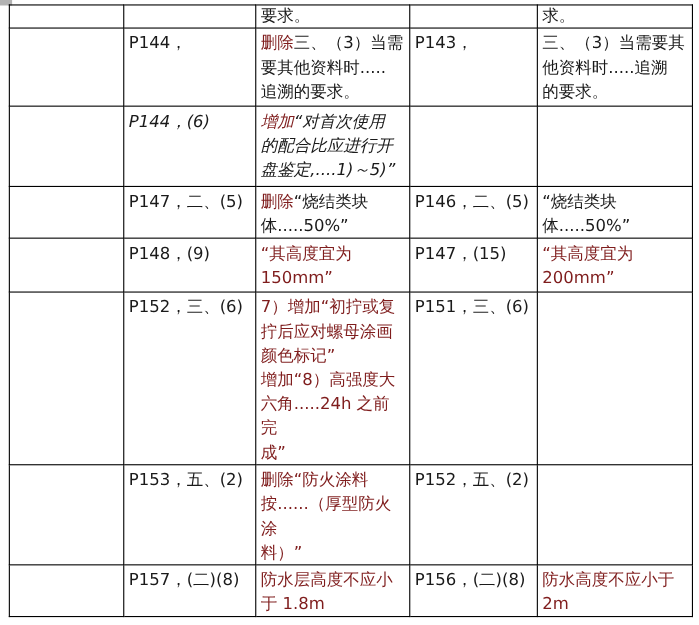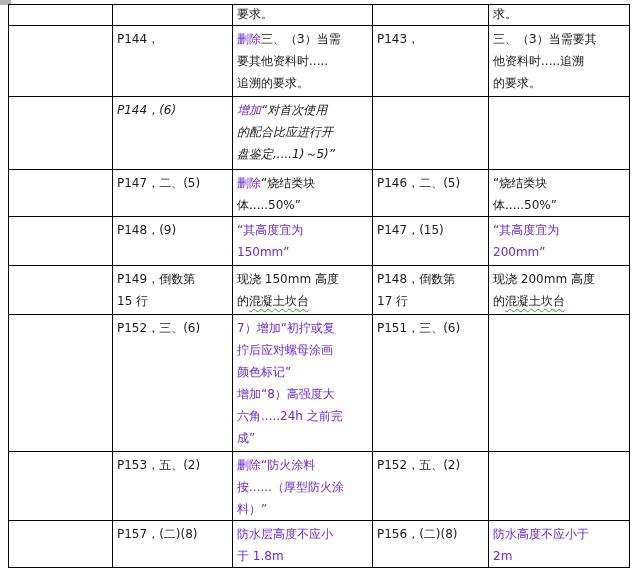--- a/index.html
+++ b/index.html
@@ -13,35 +13,35 @@
     background:#b3b3b3;
   }
   table.rev {
     position:absolute; left:8px; top:4px; width:621px;
     border-collapse:collapse; table-layout:fixed;
   }
   table.rev td {
     border:1.5px solid #000000;
     vertical-align:top;
     padding:2px 3px 0 4px;
-    font-size:12px; line-height:22px;
+    font-size:15px; line-height:22px;
     color:#1a1a1a;
     white-space:pre-line;
     overflow:hidden;
   }
   tr.r1 { height:21px; }  tr.r1 td { line-height:17px; padding-top:1px; }
   tr.r2 { height:71px; }
   tr.r3 { height:73px;font-style:italic; }
   tr.r4 { height:46px; }
   tr.r5 { height:49px; }
   tr.r6 { height:49px; }
   tr.r7 { height:137px;margin-left:20px; }
   tr.r8 { height:68px; }
   tr.r9 { height:47px; }
-  .red { color:#6d28d9; }
+  .red { color:#7f1d1d; }
   .wavy {
     text-decoration-line:underline;
     text-decoration-style:wavy;
     text-decoration-color:#3aa03a;
     text-decoration-thickness:1px;
     text-underline-offset:3px;
   }
 </style>
 </head>
 <body>
@@ -102,31 +102,20 @@
     <tr class="r5">
       <td></td>
       <td>P148，(9)</td>
       <td><span class="red">“其高度宜为
 150mm”</span></td>
       <td>P147，(15)</td>
       <td><span class="red">“其高度宜为
 200mm”</span></td>
     </tr>
 
-    <tr class="r6">
-      <td></td>
-      <td>P149，倒数第
-15 行</td>
-      <td><span>现浇 150mm 高度
-的</span><span class="wavy">混凝土坎台</span></td>
-      <td>P148，倒数第
-17 行</td>
-      <td><span>现浇 200mm 高度
-的</span><span class="wavy">混凝土坎台</span></td>
-    </tr>
 
     <tr class="r7">
       <td></td>
       <td>P152，三、(6)</td>
       <td><span class="red">7）增加“初拧或复
 拧后应对螺母涂画
 颜色标记”
 增加“8）高强度大
 六角.....24h 之前完
 成”</span></td>

